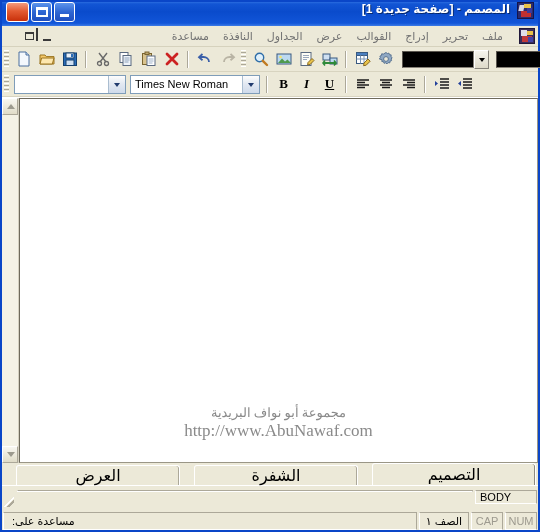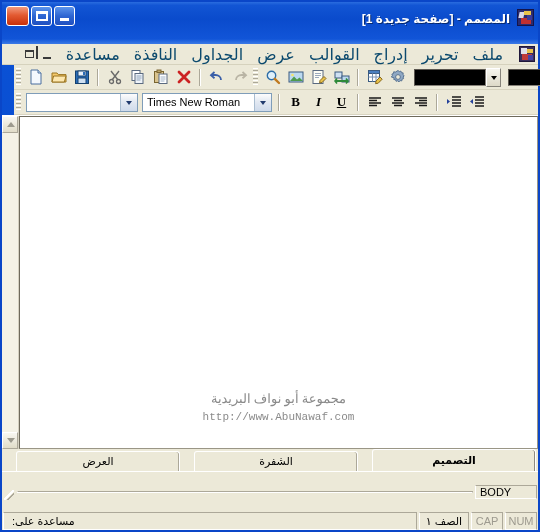--- a/index.html
+++ b/index.html
@@ -15,23 +15,23 @@
     position:absolute;inset:0;
     background:linear-gradient(to bottom,#0a52d6 0%,#0a46c8 100%);
     border:2px solid #0a46c8;
     box-sizing:border-box;
     display:flex;flex-direction:column;
   }
   
   .titlebar{
     height:24px;flex:0 0 24px;
     background:linear-gradient(to bottom,#2a6cdf 0%,#1255d4 8%,#0a4bcc 40%,#1155d8 88%,#3b7ae6 100%);
-    display:flex;align-items:flex-end;
+    display:flex;align-items:flex-start;
     position:relative;
-    padding:0 2px 18px 2px;
+    padding:0 2px 0 2px;
   }
   .title-icon{
     width:17px;height:17px;margin-right:2px;margin-left:3px;
     background:#2b2b6e;
     border:1px solid #14144a;
     box-sizing:border-box;
     position:relative;overflow:hidden;flex:0 0 17px;
     order:0;
   }
   .title-icon i{position:absolute;display:block;}
@@ -76,36 +76,36 @@
   .mdi-icon i{position:absolute;display:block;}
   .mi1{left:1px;top:1px;width:6px;height:6px;background:#e0e0ea;}
   .mi2{left:7px;top:2px;width:6px;height:4px;background:#e8c24a;}
   .mi3{left:2px;top:7px;width:10px;height:6px;background:#bf3a3a;}
   .mi4{left:8px;top:8px;width:5px;height:5px;background:#4444a8;}
   .menu-items{
     flex:1;display:flex;flex-direction:row;justify-content:flex-start;
     align-items:center;direction:rtl;padding-right:6px;gap:0;
   }
   .menu-item{
-    padding:2px 7px;font-size:16px;color:#0c4a6e;white-space:nowrap;cursor:default;
+    padding:2px 7px;font-size:11px;color:#737373;white-space:nowrap;cursor:default;
   }
   .mdi-btns{display:flex;gap:1px;align-items:center;padding-right:4px;margin-left:2px;}
   .mdibtn{
     width:16px;height:15px;position:relative;cursor:default;
     background:#ece9d8;
   }
   .mdibtn .g{position:absolute;background:#3a3a3a;}
   .mdi-min .g{left:4px;bottom:3px;width:8px;height:2px;}
   .mdi-res .g{left:3px;top:3px;width:9px;height:8px;background:transparent;border:1px solid #3a3a3a;border-top-width:2px;box-sizing:border-box;}
   .mdi-res .g2{left:6px;top:1px;width:7px;height:3px;background:transparent;border:1px solid #3a3a3a;border-bottom:0;box-sizing:border-box;}
   .mdi-cl .g1,.mdi-cl .g2{left:50%;top:50%;width:11px;height:2px;background:#3a3a3a;}
   .mdi-cl .g1{transform:translate(-50%,-50%) rotate(45deg);}
   .mdi-cl .g2{transform:translate(-50%,-50%) rotate(-45deg);}
   
-  .toolbar-area{background:#ece9d8;flex:0 0 auto;padding:0;margin-left:12px;}
+  .toolbar-area{background:#ece9d8;flex:0 0 auto;padding:0;}
   .toolbar{
     height:24px;display:flex;align-items:center;direction:ltr;
     background:#ece9d8;
     border-bottom:1px solid #d8d4c0;
   }
   .tb-grip{
     width:5px;height:18px;margin:0 3px 0 2px;flex:0 0 5px;
     background:
       repeating-linear-gradient(to bottom,#ffffff 0 1px,transparent 1px 2px,#aca899 2px 3px,transparent 3px 4px);
   }
@@ -188,55 +188,55 @@
     border:1px solid #9a9686;border-top-color:#6e6a5c;border-left-color:#6e6a5c;
     box-sizing:border-box;
     position:relative;overflow:hidden;
     margin:0;
   }
   .watermark{
     position:absolute;left:0;right:0;bottom:22px;
     text-align:center;color:#8a8a8a;direction:rtl;
   }
   .wm-ar{font-size:13px;line-height:18px;letter-spacing:.5px;font-family:Liberation Serif, serif;}
-  .wm-url{font-size:11px;line-height:18px;direction:ltr;font-family:Liberation Mono, monospace;}
+  .wm-url{font-size:17px;line-height:18px;direction:ltr;font-family:Liberation Serif, serif;}
   
   .tabstrip{
     flex:0 0 22px;height:22px;display:flex;direction:rtl;
     background:#ece9d8;
     align-items:flex-end;
     padding:0 2px;
     gap:2px;
   }
   .tab{
     flex:1;height:20px;
     background:#ece9d8;
     border:1px solid #fff;border-right-color:#fff;
     border-bottom:0;
     box-shadow:inset -1px 0 0 #aca899, inset 0 -1px 0 #ece9d8;
     display:flex;align-items:center;justify-content:center;
-    font-size:11px;color:#000;cursor:default;
+    font-size:16px;color:#000;cursor:default;
     border-radius:3px 3px 0 0;
     box-sizing:border-box;
     position:relative;
     margin-left:12px;
   }
   .tab.active{
-    height:22px;font-weight:bold;
+    height:22px;font-weight:normal;
     background:#ece9d8;
     border:1px solid #fff;border-right-color:#fff;border-bottom:0;
     box-shadow:inset -1px 0 0 #8d8a80;
     z-index:3;
   }
   
   .statusrow{
     flex:0 0 18px;height:18px;display:flex;direction:rtl;
-    background:#ece9d8;align-items:center;
+    background:#ece9d8;align-items:flex-start;
     border-top:1px solid #fff;
-    padding:11px 1px;gap:2px;
+    padding:4px 1px;gap:2px;
   }
   .spanel{
     border:1px solid #aca899;border-bottom-color:#fff;border-left-color:#fff;
     box-sizing:border-box;display:flex;align-items:center;
     font-size:11px;color:#000;padding:0 4px;white-space:nowrap;overflow:hidden;
     background:#ece9d8;
   }
   .spanel.dim{color:#9d9a8f;}
   .s-body{width:62px;flex:0 0 62px;direction:ltr;justify-content:flex-start;}
   .s-wide{flex:1;}

